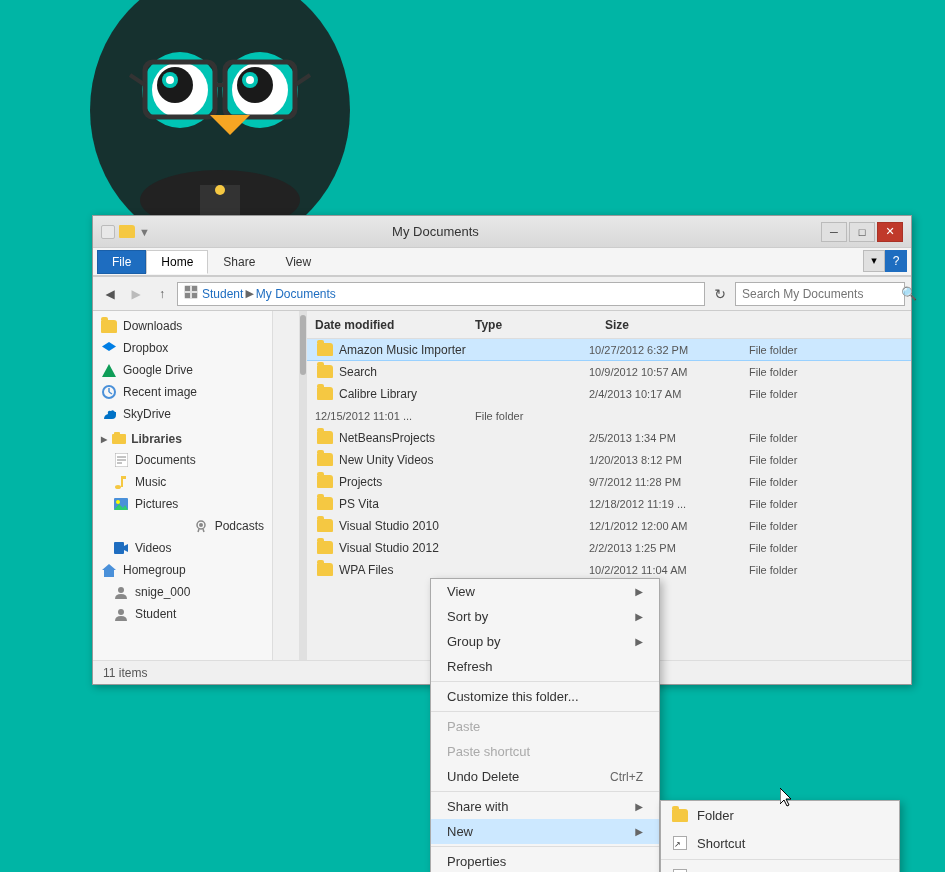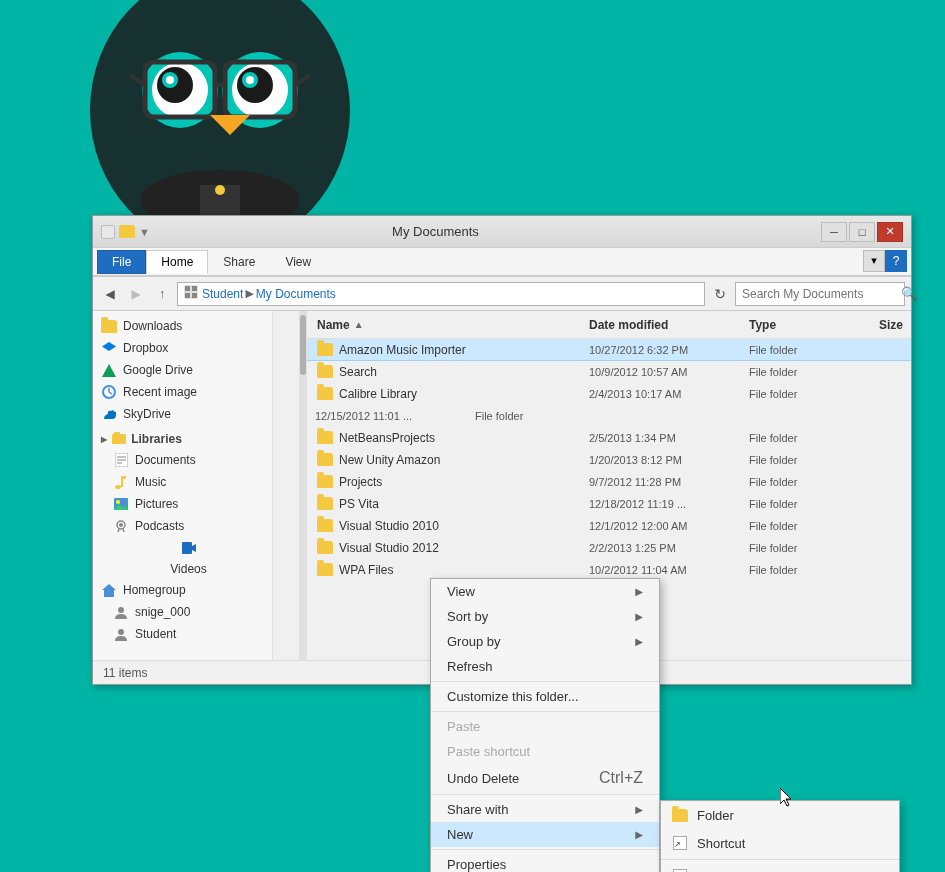--- a/index.html
+++ b/index.html
@@ -356,21 +356,21 @@
     .ctx-divider {
       height: 1px;
       background: #ddd;
       margin: 2px 0;
     }
     .ctx-arrow {
       font-size: 10px;
       color: #666;
     }
     .ctx-shortcut {
-      font-size: 16px;
+      font-size: 12px;
       color: #666;
     }
 
     
     .submenu-new {
       position: absolute;
       top: 800px;
       left: 660px;
       width: 240px;
       background: #f5f5f5;
@@ -574,32 +574,32 @@
         <div class="sidebar-item" style="padding-left:20px;">
           <div class="sidebar-icon">
             <svg width="14" height="12" viewBox="0 0 14 12">
                 <rect width="14" height="12" fill="#4a90d9" rx="1"></rect>
                 <circle cx="4" cy="4" r="2" fill="yellow"></circle>
                 <polygon points="0,12 5,6 9,10 11,7 14,12" fill="#2ecc71"></polygon>
               </svg>
           </div>
           <span>Pictures</span>
         </div>
-        <div class="sidebar-item" style="padding-left:20px;">
+        <div class="sidebar-item" style="padding-left:20px;justify-content:flex-end;">
           <div class="sidebar-icon">
             <svg width="14" height="14" viewBox="0 0 14 14">
                 <circle cx="7" cy="6" r="4" fill="none" stroke="#888" stroke-width="1.5"></circle>
                 <circle cx="7" cy="6" r="2" fill="#888"></circle>
                 <line x1="5" y1="10" x2="4" y2="13" stroke="#888" stroke-width="1.5"></line>
                 <line x1="9" y1="10" x2="10" y2="13" stroke="#888" stroke-width="1.5"></line>
               </svg>
           </div>
           <span>Podcasts</span>
         </div>
-        <div class="sidebar-item" style="padding-left:20px;flex-direction:column;">
+        <div class="sidebar-item" style="padding-left:20px;">
           <div class="sidebar-icon">
             <svg width="14" height="12" viewBox="0 0 14 12">
                 <rect width="10" height="12" fill="#1e6dc0" rx="1"></rect>
                 <polygon points="10,4 14,2 14,10 10,8" fill="#1e6dc0"></polygon>
               </svg>
           </div>
           <span>Videos</span>
         </div>
 
         <div class="sidebar-item">
@@ -630,24 +630,20 @@
         </div>
       </div>
 
       <div class="sidebar-scroll">
         <div class="sidebar-scroll-thumb"></div>
       </div>
     </div>
 
     <div class="file-list">
       <div class="file-list-header">
-        <div class="col-name">
-          <span>Name</span>
-          <span class="sort-arrow">▲</span>
-        </div>
         <div class="col-date">
           <span>Date modified</span>
         </div>
         <div class="col-type">
           <span>Type</span>
         </div>
         <div class="col-size">
           <span>Size</span>
         </div>
       </div>
@@ -700,21 +696,21 @@
     </div>
     <div class="col-date">2/5/2013 1:34 PM</div>
     <div class="col-type">File folder</div>
     <div class="col-size"></div>
   </div>
           <div class="file-row">
     <div class="col-name">
       <div style="width:16px;height:13px;background:#f5c842;border-radius:1px 3px 1px 1px;position:relative;flex-shrink:0;">
         <div style="position:absolute;top:-3px;left:0;width:7px;height:3px;background:#f5c842;border-radius:2px 2px 0 0;"></div>
       </div>
-      <span>New Unity Amazon</span>
+      <span>New Unity Videos</span>
     </div>
     <div class="col-date">1/20/2013 8:12 PM</div>
     <div class="col-type">File folder</div>
     <div class="col-size"></div>
   </div>
           <div class="file-row">
     <div class="col-name">
       <div style="width:16px;height:13px;background:#f5c842;border-radius:1px 3px 1px 1px;position:relative;flex-shrink:0;">
         <div style="position:absolute;top:-3px;left:0;width:7px;height:3px;background:#f5c842;border-radius:2px 2px 0 0;"></div>
       </div>

